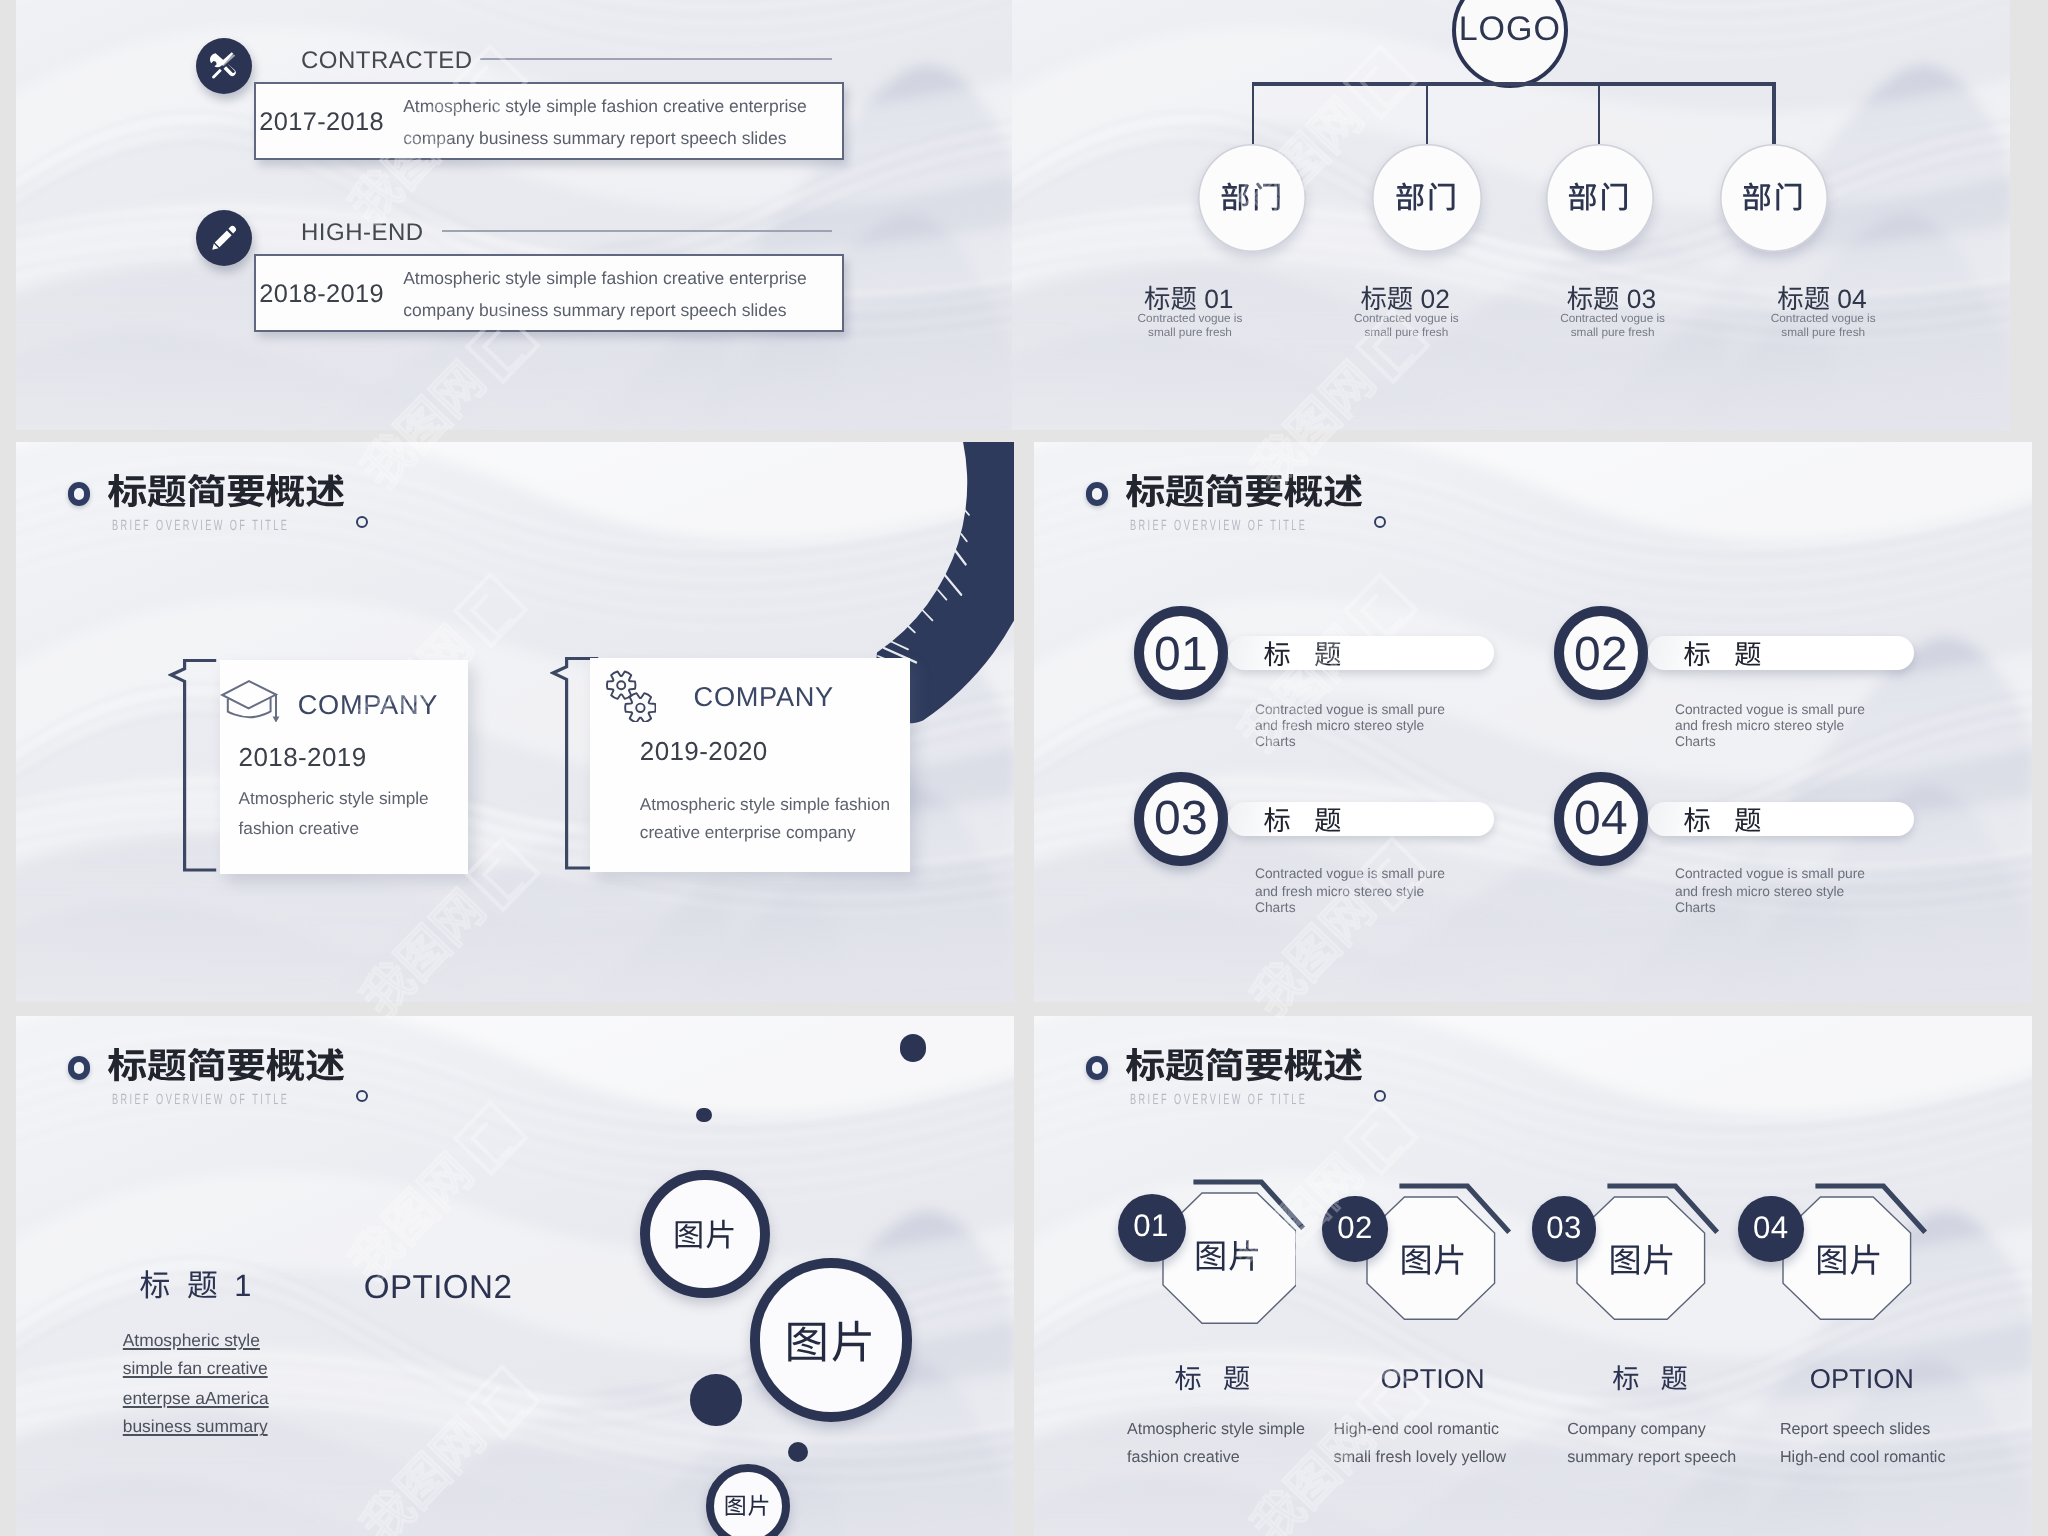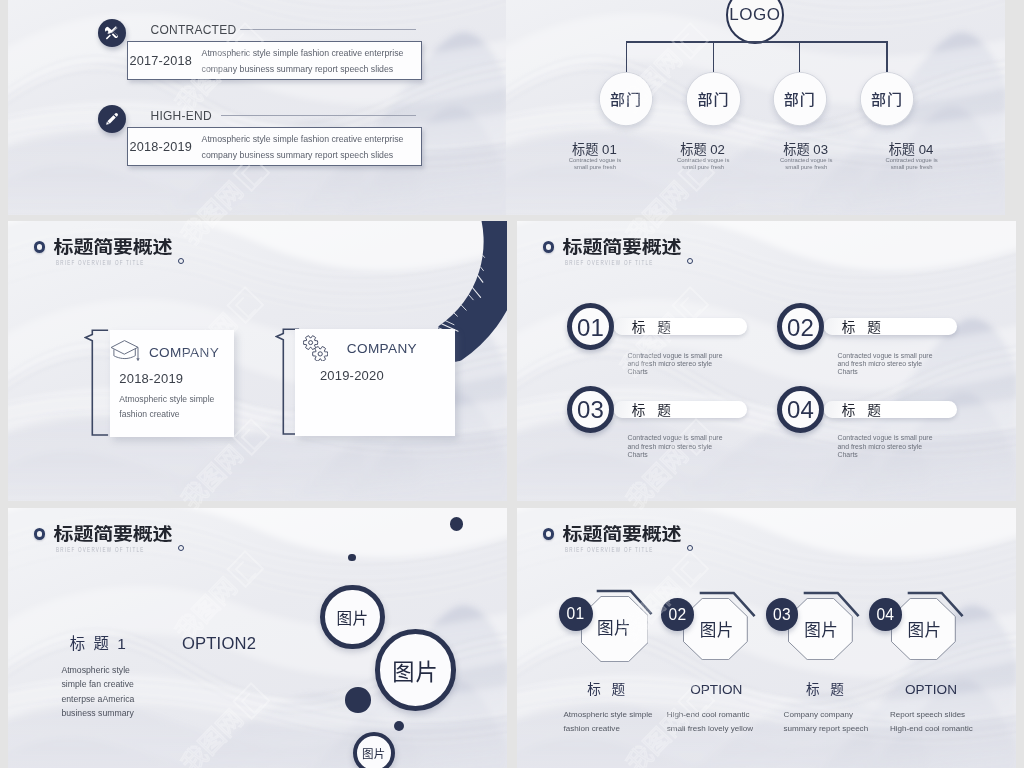--- a/index.html
+++ b/index.html
@@ -73,21 +73,21 @@
 
   
   .bubble{position:absolute;border-radius:50%;background:#fbfbfd;
     border:5.8px solid #2b3452;box-sizing:border-box;
     display:flex;align-items:center;justify-content:center;
     font-family:"Liberation Sans","Noto Sans CJK SC",sans-serif;
     color:#232a42;box-shadow:0 3px 6px rgba(70,80,110,.25);}
   .blob{position:absolute;border-radius:50%;background:#2b3452;}
   .col-head{position:absolute;font-family:"Liberation Sans","Noto Sans CJK SC",sans-serif;
     font-size:15.4px;color:#2b3350;white-space:nowrap;letter-spacing:.2px;line-height:1;}
-  .col-lines{position:absolute;font-size:9.0px;color:#4b505c;line-height:14.4px;white-space:nowrap;}
+  .col-lines{position:absolute;font-size:9.0px;color:#4b505c;line-height:14.4px;white-space:nowrap;text-decoration:underline;}
 
   
   .step-badge{position:absolute;border-radius:50%;background:#2b3452;
     box-shadow:0 3px 5px rgba(70,80,110,.28);}
   .step-num{position:absolute;font-size:15.6px;color:#ffffff;letter-spacing:.2px;
     white-space:nowrap;line-height:1;}
   .oct-label{position:absolute;font-family:"Liberation Sans","Noto Sans CJK SC",sans-serif;
     font-size:16.6px;color:#262e48;letter-spacing:0.4px;white-space:nowrap;line-height:1;}
   .step-title{position:absolute;font-family:"Liberation Sans","Noto Sans CJK SC",sans-serif;
     font-size:13.6px;color:#2c3350;white-space:nowrap;line-height:1;}
@@ -348,20 +348,24 @@
     <svg style="position:absolute;left:294.8px;top:114.1px;width:25.5px;height:26.8px" viewBox="0 0 25.5 26.8">
       <g fill="#fcfcfd" stroke="#3d455f" stroke-width="0.95" stroke-linejoin="round">
         <path d="M11.70,5.51C12.61,5.74 14.04,5.66 14.46,5.76A7.10,7.10 0 0 1 14.46,9.44C14.04,9.54 12.61,9.46 11.70,9.69A4.60,4.60 0 0 1 11.46,10.11C11.72,11.01 12.50,12.20 12.62,12.62A7.10,7.10 0 0 1 9.44,14.46C9.14,14.15 8.49,12.88 7.84,12.19A4.60,4.60 0 0 1 7.36,12.19C6.71,12.88 6.06,14.15 5.76,14.46A7.10,7.10 0 0 1 2.58,12.62C2.70,12.20 3.48,11.01 3.74,10.11A4.60,4.60 0 0 1 3.50,9.69C2.59,9.46 1.16,9.54 0.74,9.44A7.10,7.10 0 0 1 0.74,5.76C1.16,5.66 2.59,5.74 3.50,5.51A4.60,4.60 0 0 1 3.74,5.09C3.48,4.19 2.70,3.00 2.58,2.58A7.10,7.10 0 0 1 5.76,0.74C6.06,1.05 6.71,2.32 7.36,3.01A4.60,4.60 0 0 1 7.84,3.01C8.49,2.32 9.14,1.05 9.44,0.74A7.10,7.10 0 0 1 12.62,2.58C12.50,3.00 11.72,4.19 11.46,5.09A4.60,4.60 0 0 1 11.70,5.51Z"></path>
         <circle cx="7.6" cy="7.6" r="2.0"></circle>
         <path d="M21.57,16.68C22.55,16.91 24.09,16.82 24.54,16.93A7.60,7.60 0 0 1 24.54,20.87C24.09,20.98 22.55,20.89 21.57,21.12A4.90,4.90 0 0 1 21.31,21.57C21.60,22.54 22.44,23.83 22.57,24.27A7.60,7.60 0 0 1 19.17,26.24C18.84,25.90 18.15,24.53 17.46,23.79A4.90,4.90 0 0 1 16.94,23.79C16.25,24.53 15.56,25.90 15.23,26.24A7.60,7.60 0 0 1 11.83,24.27C11.96,23.83 12.80,22.54 13.09,21.57A4.90,4.90 0 0 1 12.83,21.12C11.85,20.89 10.31,20.98 9.86,20.87A7.60,7.60 0 0 1 9.86,16.93C10.31,16.82 11.85,16.91 12.83,16.68A4.90,4.90 0 0 1 13.09,16.23C12.80,15.26 11.96,13.97 11.83,13.53A7.60,7.60 0 0 1 15.23,11.56C15.56,11.90 16.25,13.27 16.94,14.01A4.90,4.90 0 0 1 17.46,14.01C18.15,13.27 18.84,11.90 19.17,11.56A7.60,7.60 0 0 1 22.57,13.53C22.44,13.97 21.60,15.26 21.31,16.23A4.90,4.90 0 0 1 21.57,16.68Z"></path>
         <circle cx="17.2" cy="18.9" r="2.1"></circle>
       </g>
     </svg>
     <div class="card-co" style="left:338.8px;top:120.2px">COMPANY</div>
     <div class="card-per" style="left:311.9px;top:147.6px">2019-2020</div>
+    <div class="card-body" style="left:311.9px;top:174.4px">
+      <div>Atmospheric style simple fashion</div>
+      <div>creative enterprise company</div>
+    </div>
    </div>
   </div>
 
   <div class="clip" style="left:517px;top:220.5px;width:499px;height:281.5px">
    <div class="slide">
     <svg class="bg" viewBox="0 0 499 280" preserveAspectRatio="none">
           <use href="#inkbg"></use>
         </svg>
 
     <div class="hd-ring" style="left:25.9px;top:20.9px"></div>

